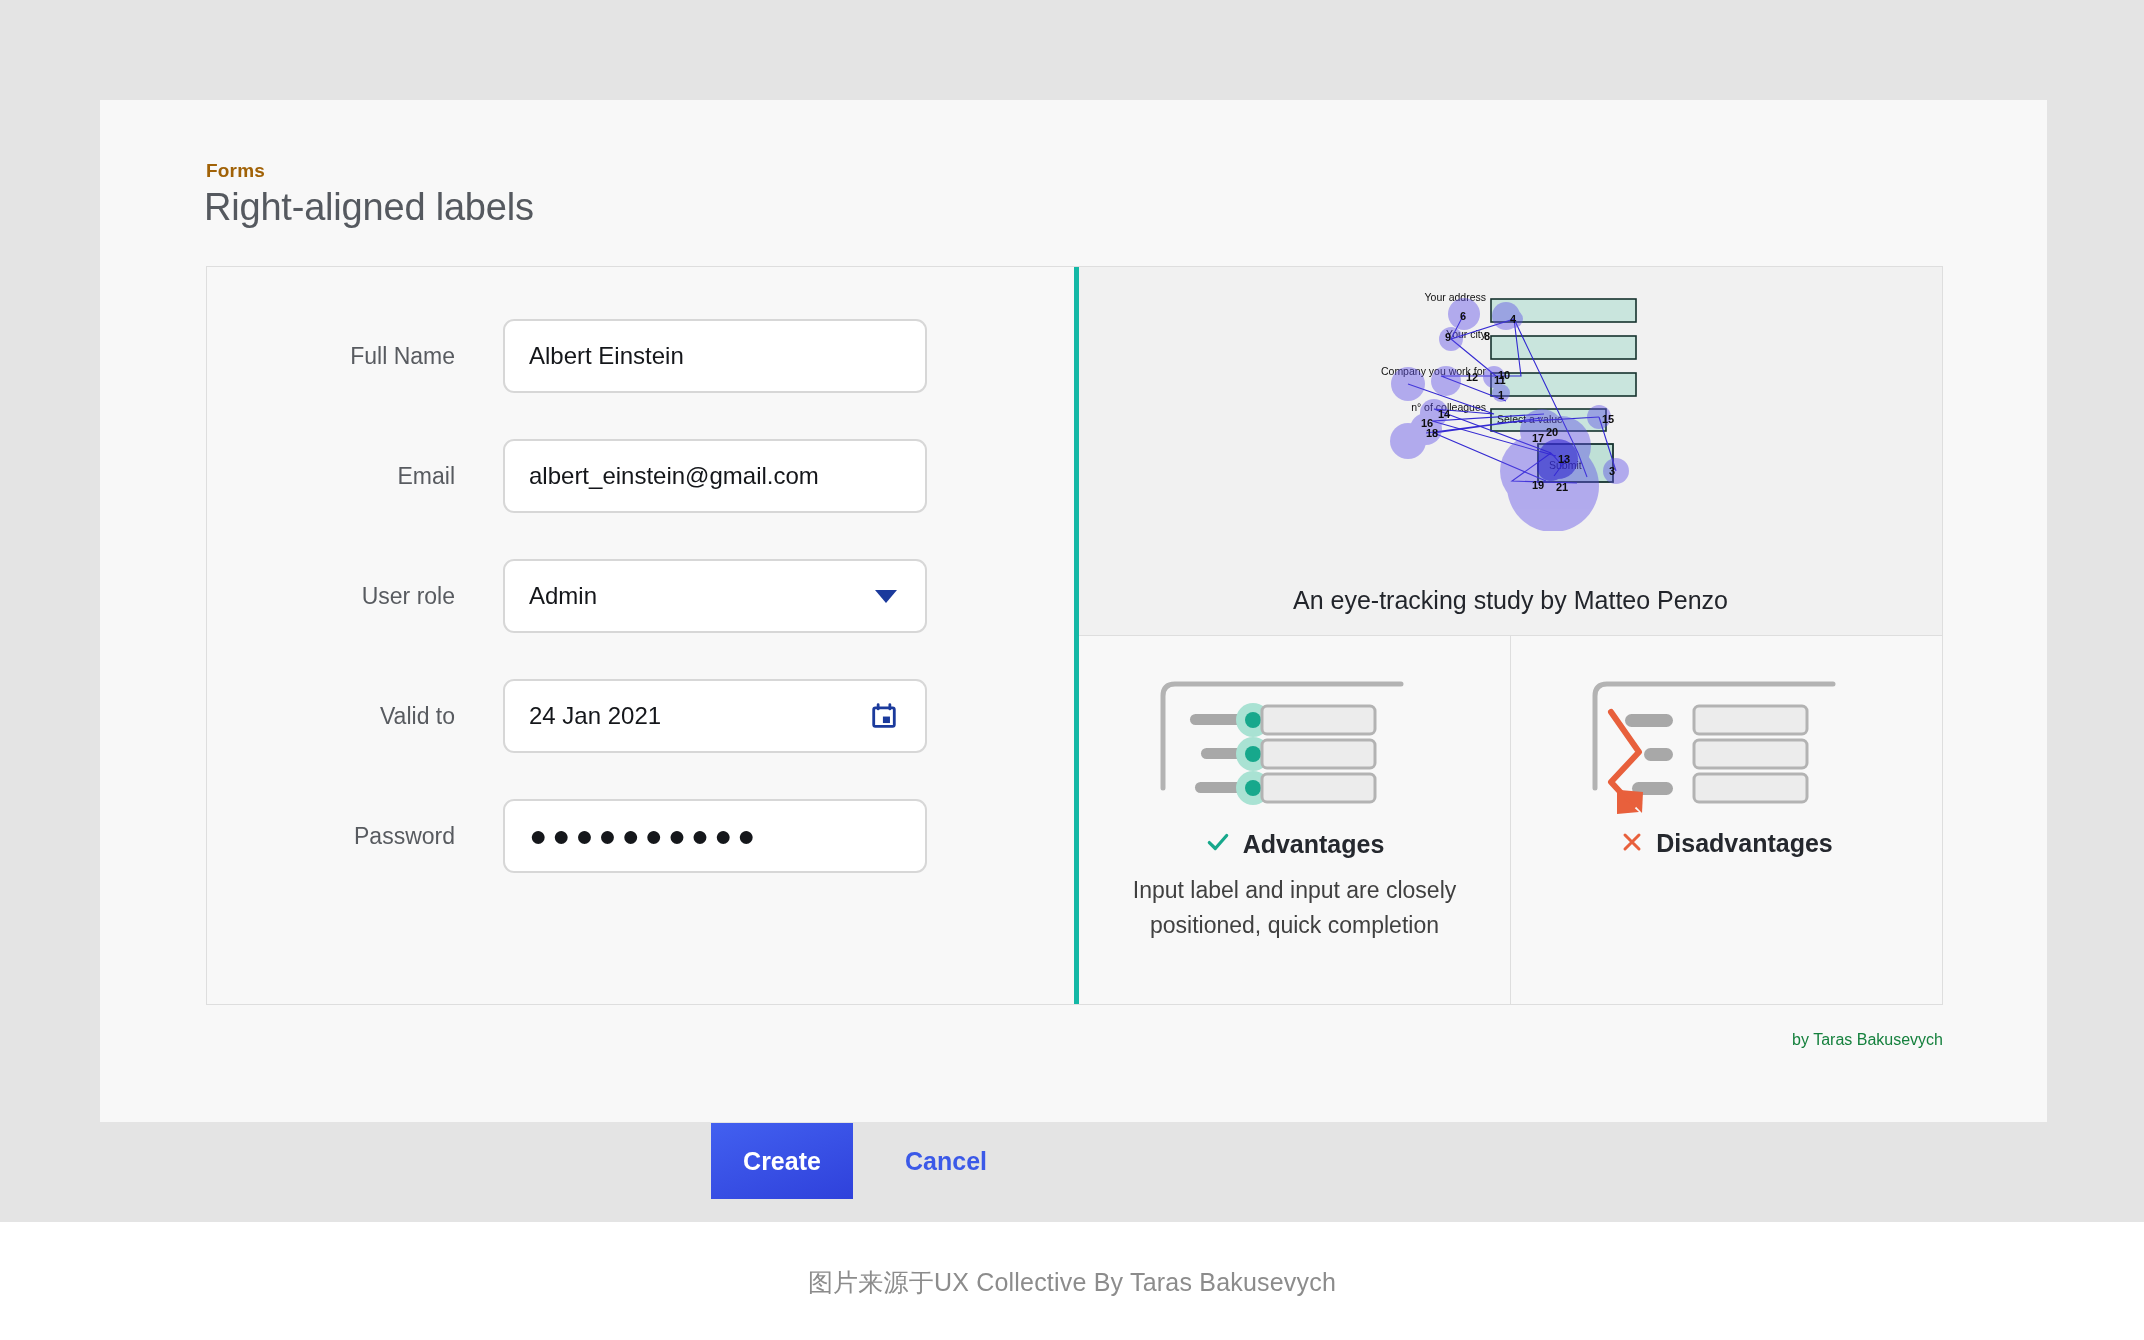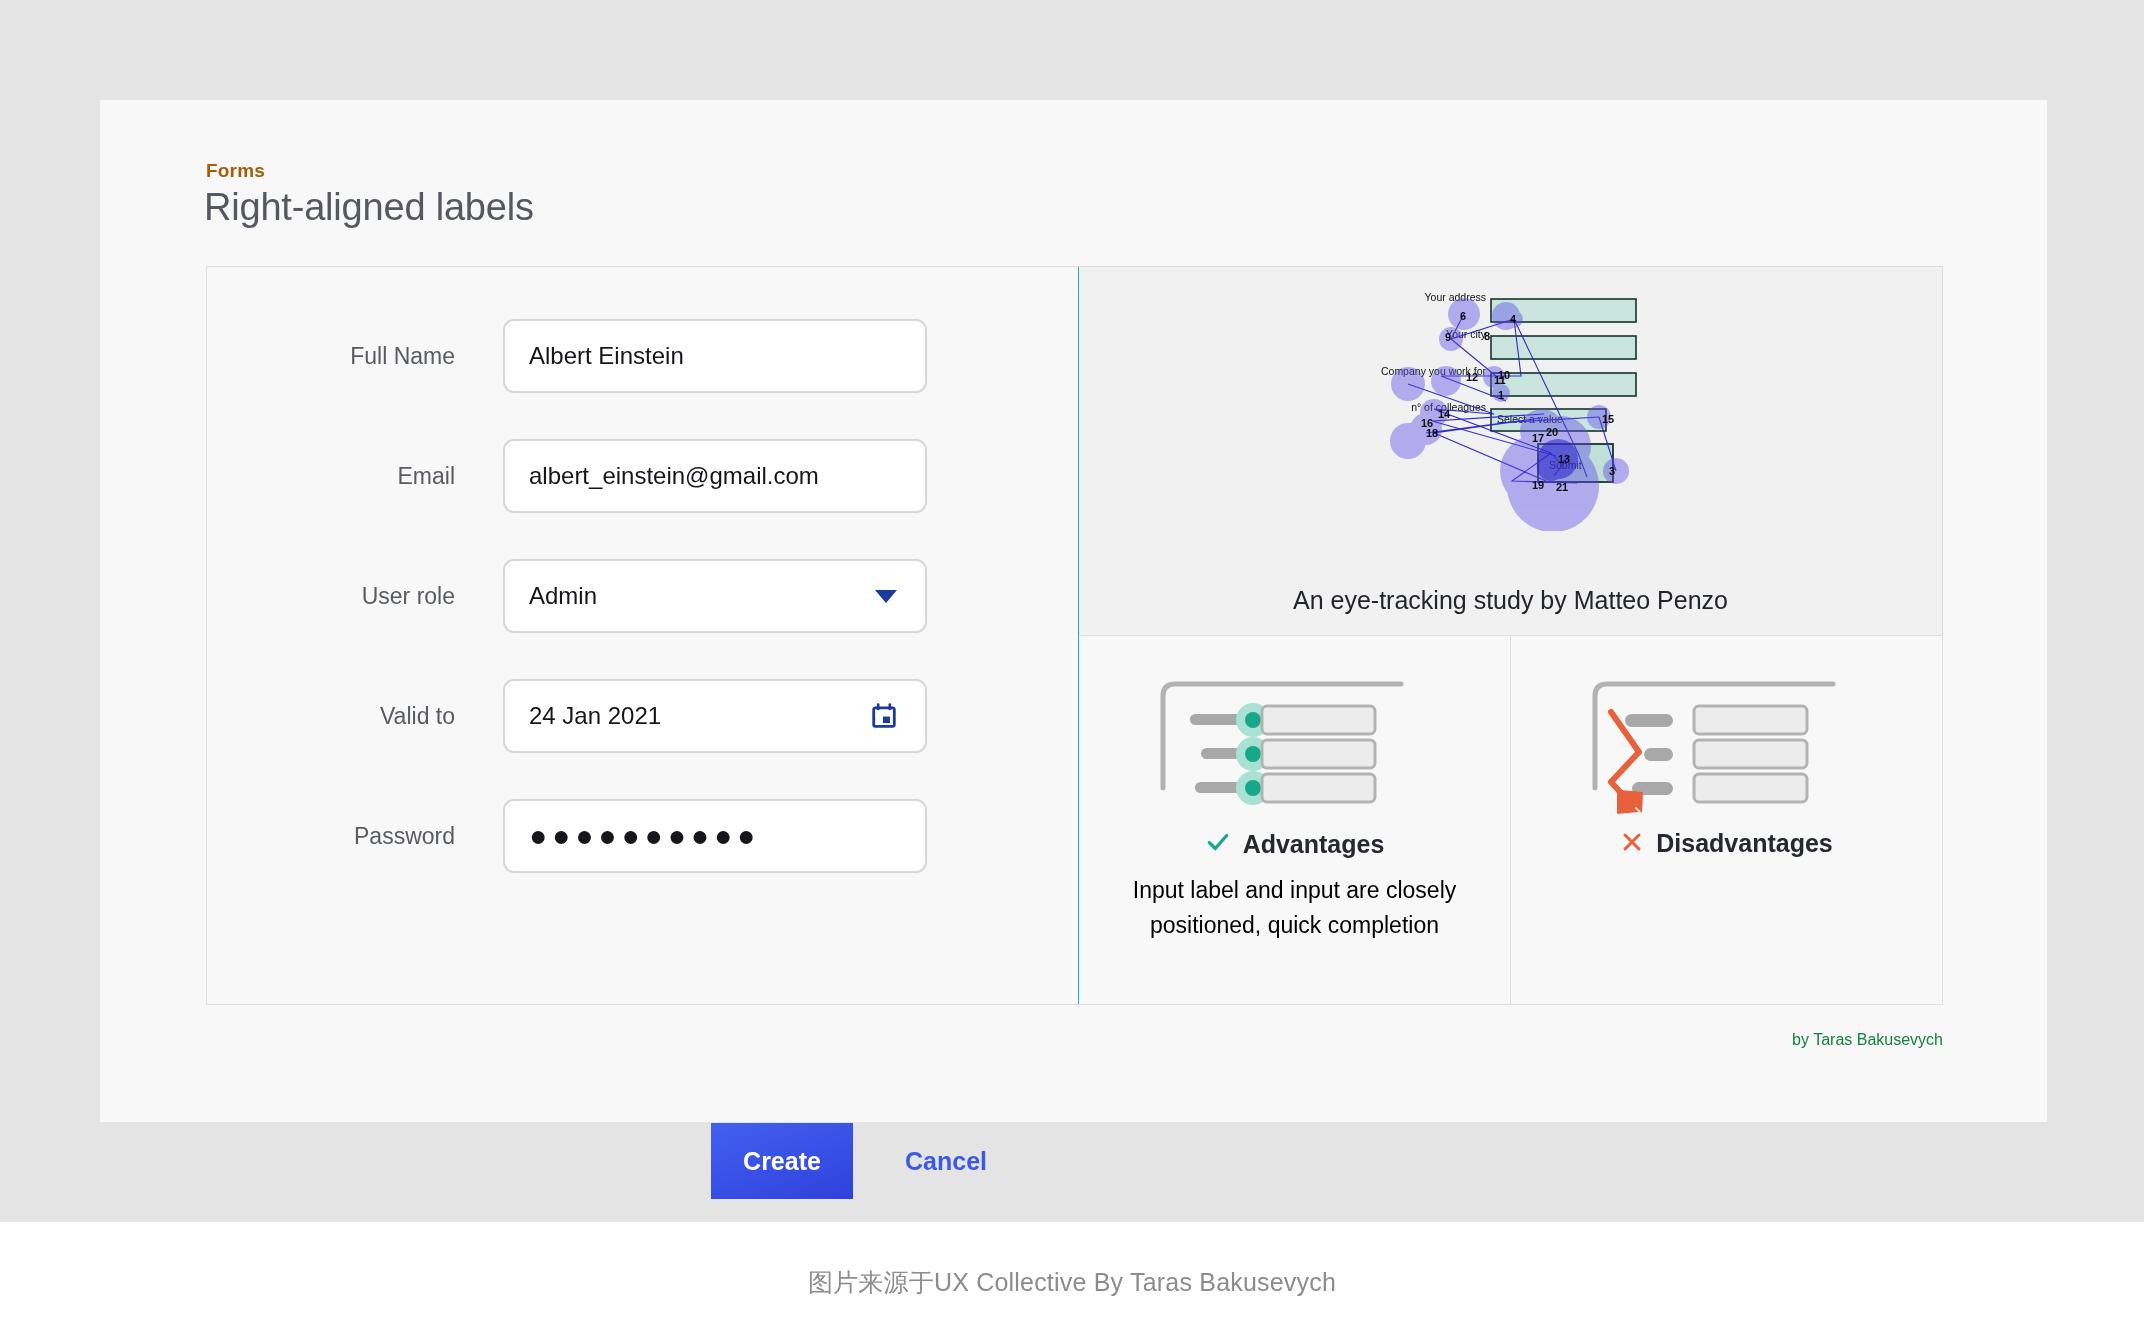--- a/index.html
+++ b/index.html
@@ -52,21 +52,21 @@
   
   .panel-grid {
     position: absolute; left: 106px; top: 166px;
     width: 1737px; height: 739px;
     border: 1px solid #dedede;
     display: flex;
   }
   .panel-left {
     width: 872px; height: 100%;
     background: #f8f8f8;
-    border-right: 1px solid #14b8a6;
+    border-right: 5px solid #14b8a6;
     position: relative;
   }
   .panel-right {
     flex: 1; height: 100%;
     display: flex; flex-direction: column;
   }
   .panel-eye {
     height: 369px;
     background: #f1f1f1;
     border-bottom: 1px solid #dedede;
@@ -145,21 +145,21 @@
   
   .mini-svg { margin-top: 34px; }
   .badge-row {
     display: flex; align-items: center; gap: 12px;
     margin-top: 14px;
   }
   .badge-row .ttl { font-size: 25px; font-weight: bold; color: #25282e; }
   .desc {
     margin-top: 14px; width: 330px;
     text-align: center; font-size: 23px; line-height: 1.5;
-    color: #000000;
+    color: #404040;
   }
 
   .by-line {
     position: absolute; right: 104px; top: 931px;
     font-size: 16px; color: #15803d;
   }
 </style>
 </head>
 <body>
 

